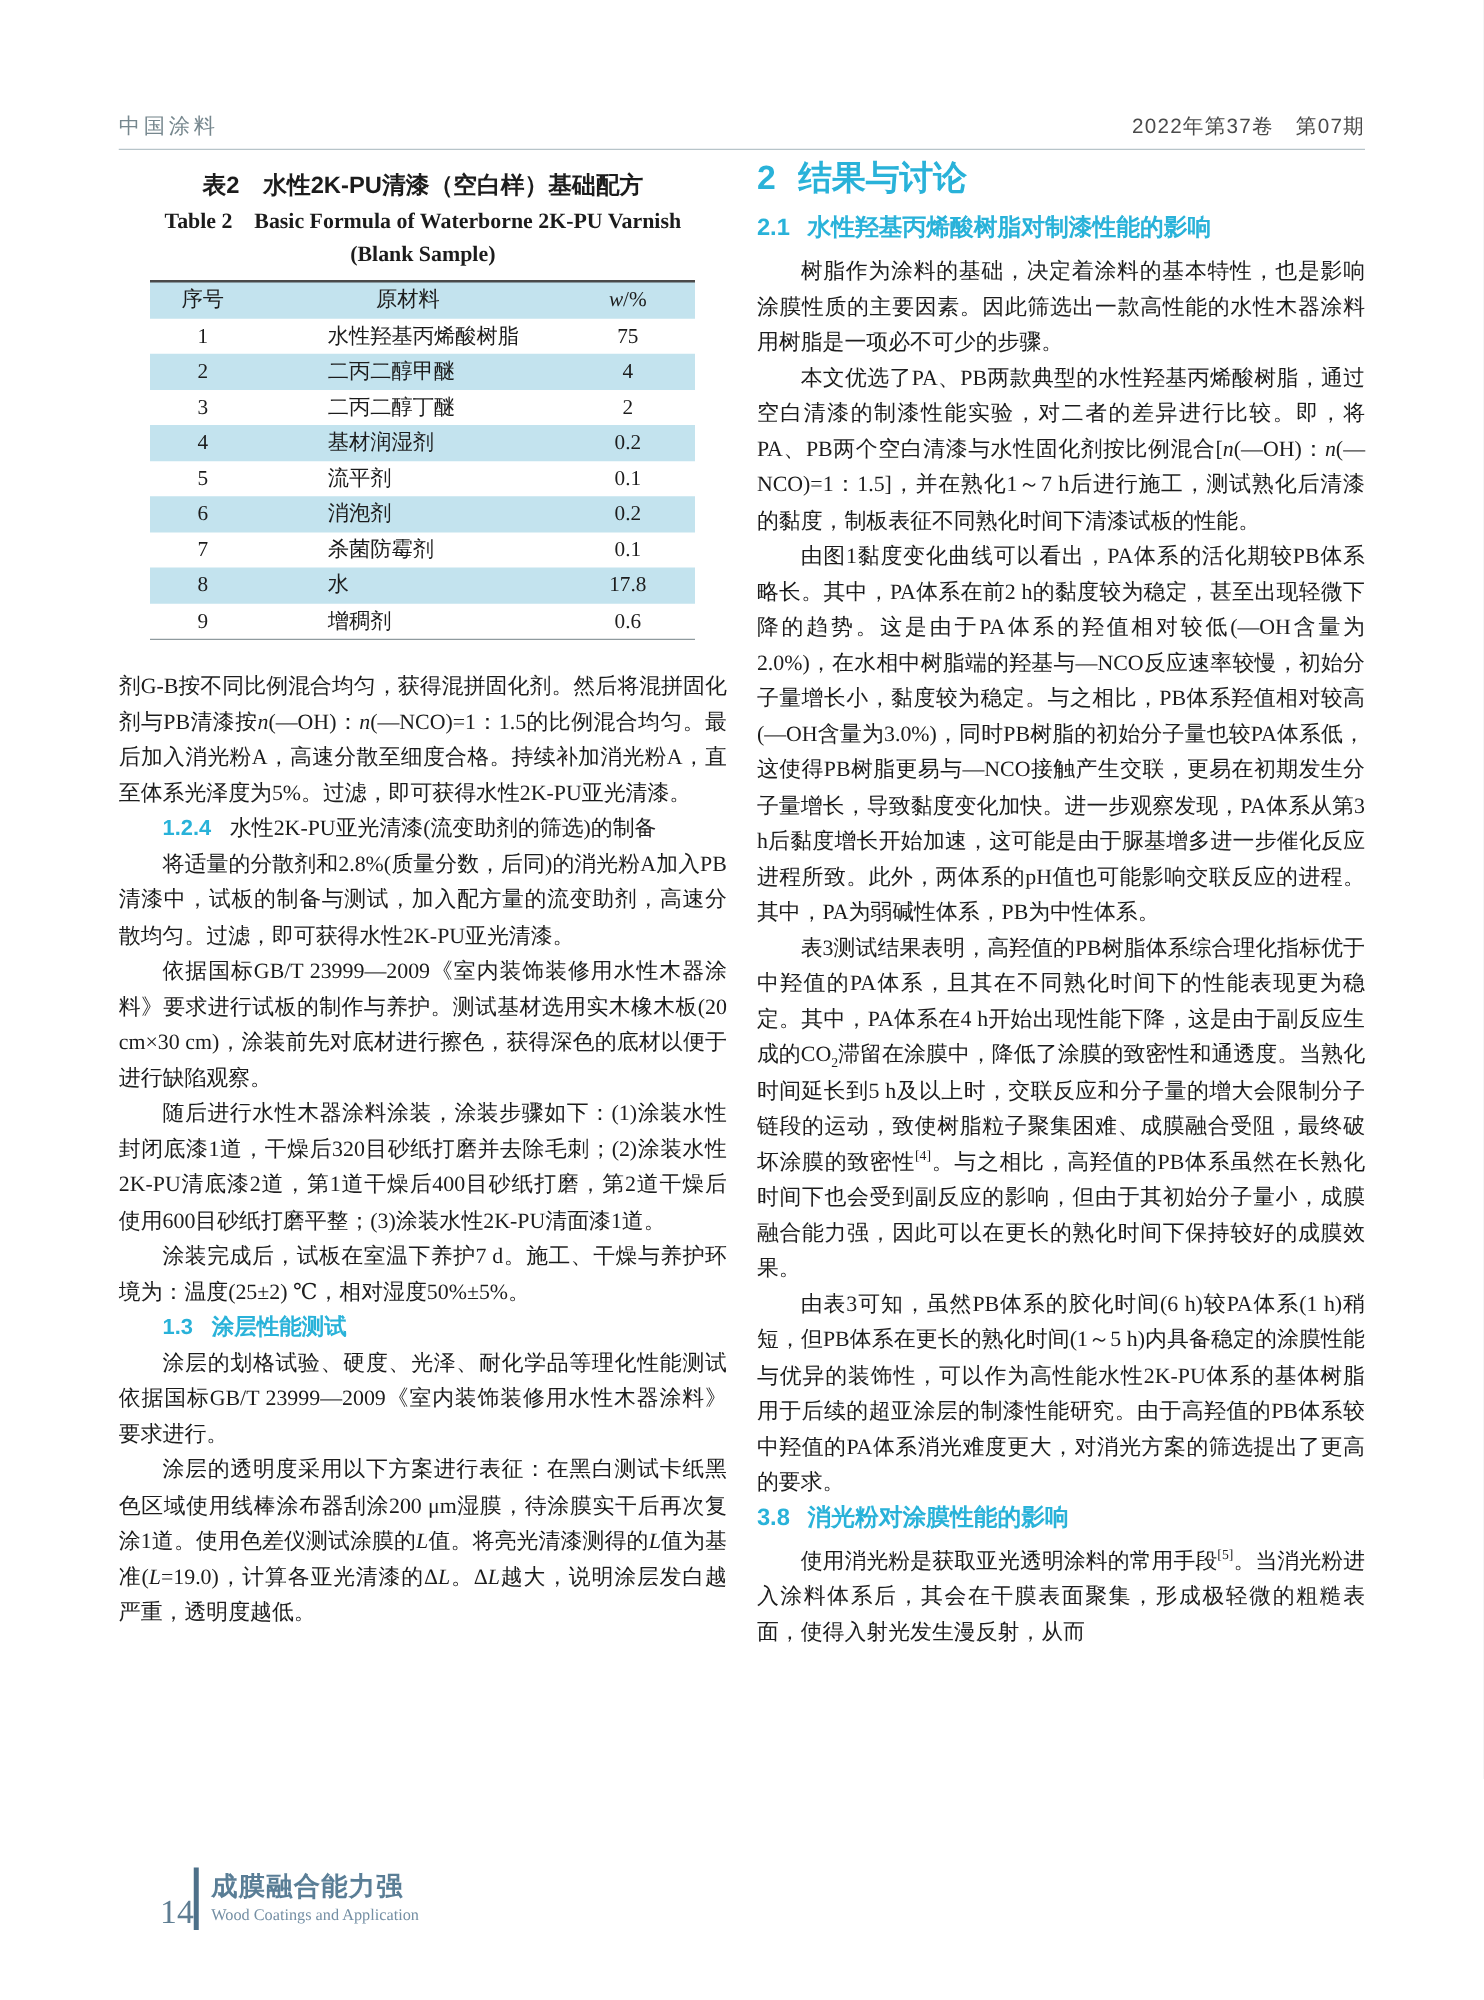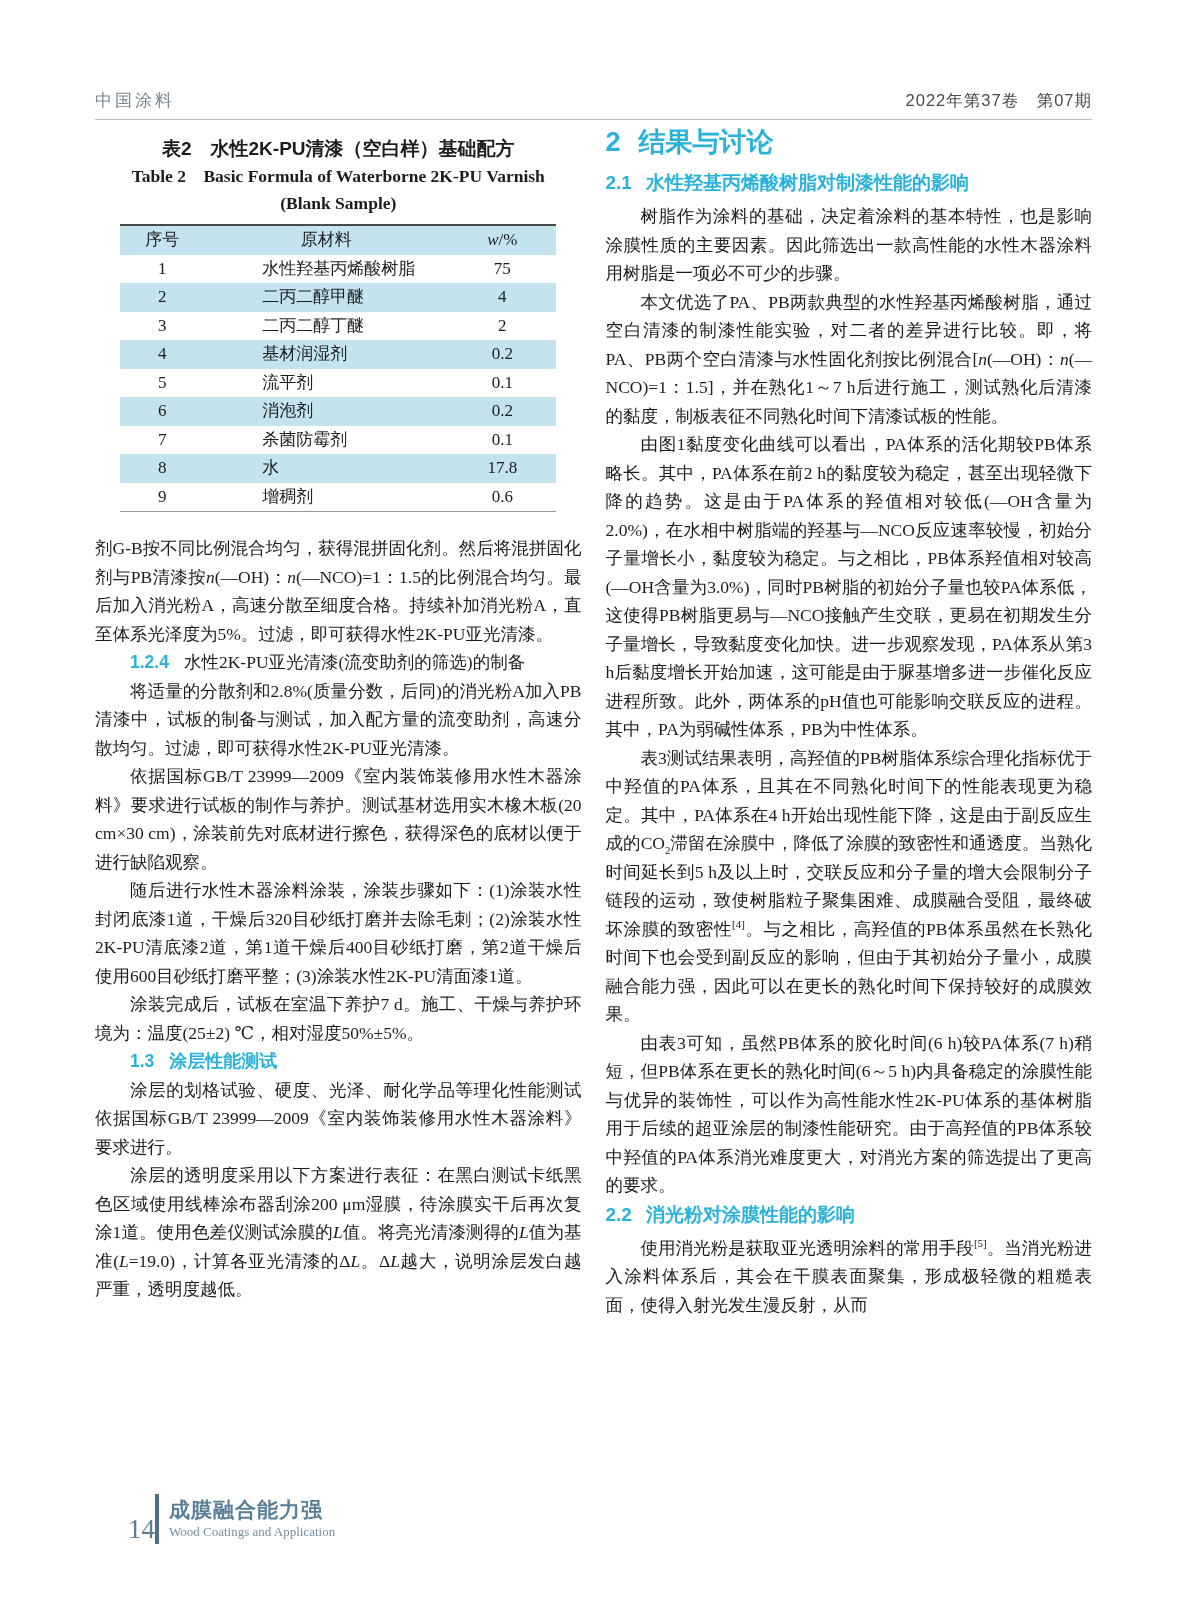--- a/index.html
+++ b/index.html
@@ -171,23 +171,23 @@
     <div class="col">
 
       <div class="h1"><span class="num">2</span><span>结果与讨论</span></div>
 
       <div class="h2"><span class="num">2.1</span><span>水性羟基丙烯酸树脂对制漆性能的影响</span></div>
 
       <p>树脂作为涂料的基础，决定着涂料的基本特性，也是影响涂膜性质的主要因素。因此筛选出一款高性能的水性木器涂料用树脂是一项必不可少的步骤。</p>
       <p>本文优选了PA、PB两款典型的水性羟基丙烯酸树脂，通过空白清漆的制漆性能实验，对二者的差异进行比较。即，将PA、PB两个空白清漆与水性固化剂按比例混合[<i>n</i>(—OH)：<i>n</i>(—NCO)=1：1.5]，并在熟化1～7 h后进行施工，测试熟化后清漆的黏度，制板表征不同熟化时间下清漆试板的性能。</p>
       <p>由图1黏度变化曲线可以看出，PA体系的活化期较PB体系略长。其中，PA体系在前2 h的黏度较为稳定，甚至出现轻微下降的趋势。这是由于PA体系的羟值相对较低(—OH含量为2.0%)，在水相中树脂端的羟基与—NCO反应速率较慢，初始分子量增长小，黏度较为稳定。与之相比，PB体系羟值相对较高(—OH含量为3.0%)，同时PB树脂的初始分子量也较PA体系低，这使得PB树脂更易与—NCO接触产生交联，更易在初期发生分子量增长，导致黏度变化加快。进一步观察发现，PA体系从第3 h后黏度增长开始加速，这可能是由于脲基增多进一步催化反应进程所致。此外，两体系的pH值也可能影响交联反应的进程。其中，PA为弱碱性体系，PB为中性体系。</p>
       <p>表3测试结果表明，高羟值的PB树脂体系综合理化指标优于中羟值的PA体系，且其在不同熟化时间下的性能表现更为稳定。其中，PA体系在4 h开始出现性能下降，这是由于副反应生成的CO<sub>2</sub>滞留在涂膜中，降低了涂膜的致密性和通透度。当熟化时间延长到5 h及以上时，交联反应和分子量的增大会限制分子链段的运动，致使树脂粒子聚集困难、成膜融合受阻，最终破坏涂膜的致密性<sup>[4]</sup>。与之相比，高羟值的PB体系虽然在长熟化时间下也会受到副反应的影响，但由于其初始分子量小，成膜融合能力强，因此可以在更长的熟化时间下保持较好的成膜效果。</p>
-      <p>由表3可知，虽然PB体系的胶化时间(6 h)较PA体系(7 h)稍短，但PB体系在更长的熟化时间(6～5 h)内具备稳定的涂膜性能与优异的装饰性，可以作为高性能水性2K-PU体系的基体树脂用于后续的超亚涂层的制漆性能研究。由于高羟值的PB体系较中羟值的PA体系消光难度更大，对消光方案的筛选提出了更高的要求。</p>
-
-      <div class="h2"><span class="num">2.2</span><span>消光粉对涂膜性能的影响</span></div>
+      <p>由表3可知，虽然PB体系的胶化时间(6 h)较PA体系(1 h)稍短，但PB体系在更长的熟化时间(1～5 h)内具备稳定的涂膜性能与优异的装饰性，可以作为高性能水性2K-PU体系的基体树脂用于后续的超亚涂层的制漆性能研究。由于高羟值的PB体系较中羟值的PA体系消光难度更大，对消光方案的筛选提出了更高的要求。</p>
+
+      <div class="h2"><span class="num">3.8</span><span>消光粉对涂膜性能的影响</span></div>
 
       <p>使用消光粉是获取亚光透明涂料的常用手段<sup>[5]</sup>。当消光粉进入涂料体系后，其会在干膜表面聚集，形成极轻微的粗糙表面，使得入射光发生漫反射，从而</p>
     </div>
   </div>
 
   <div class="pg-footer">
     <span class="pg-num">14</span>
     <span class="pg-bar"></span>
     <span class="pg-titles">
       <span class="pg-title-cn">成膜融合能力强</span>

